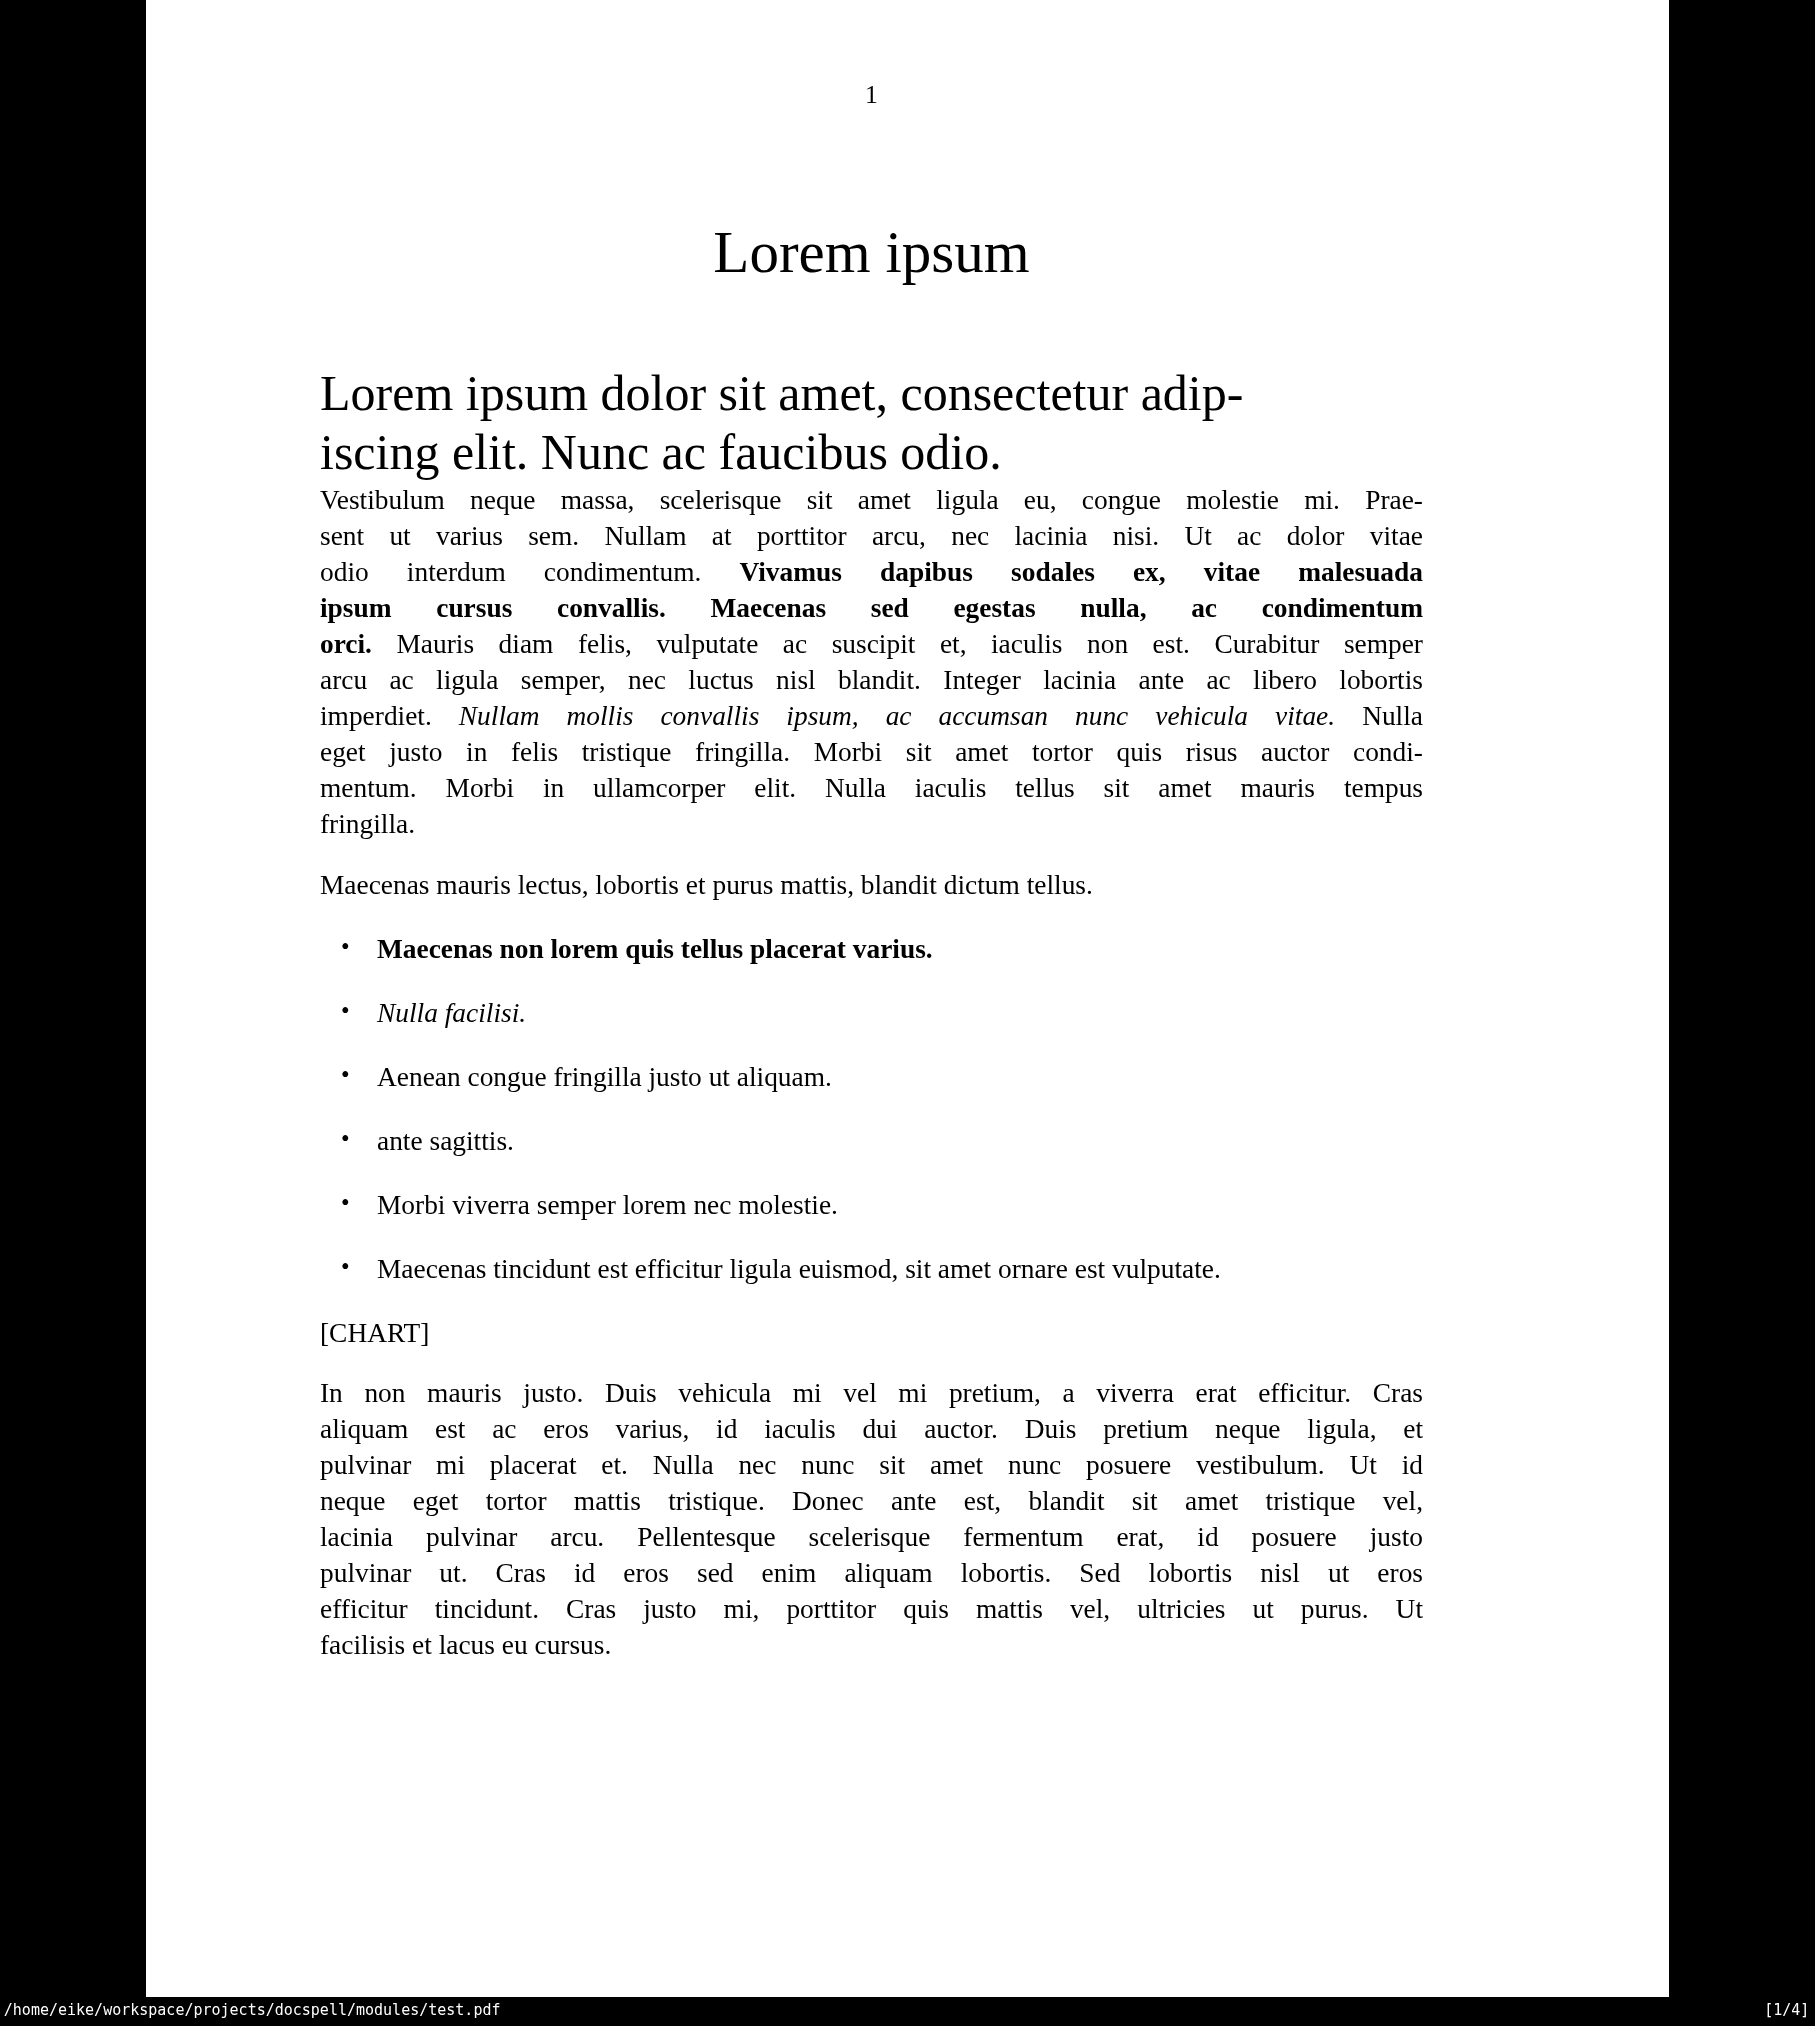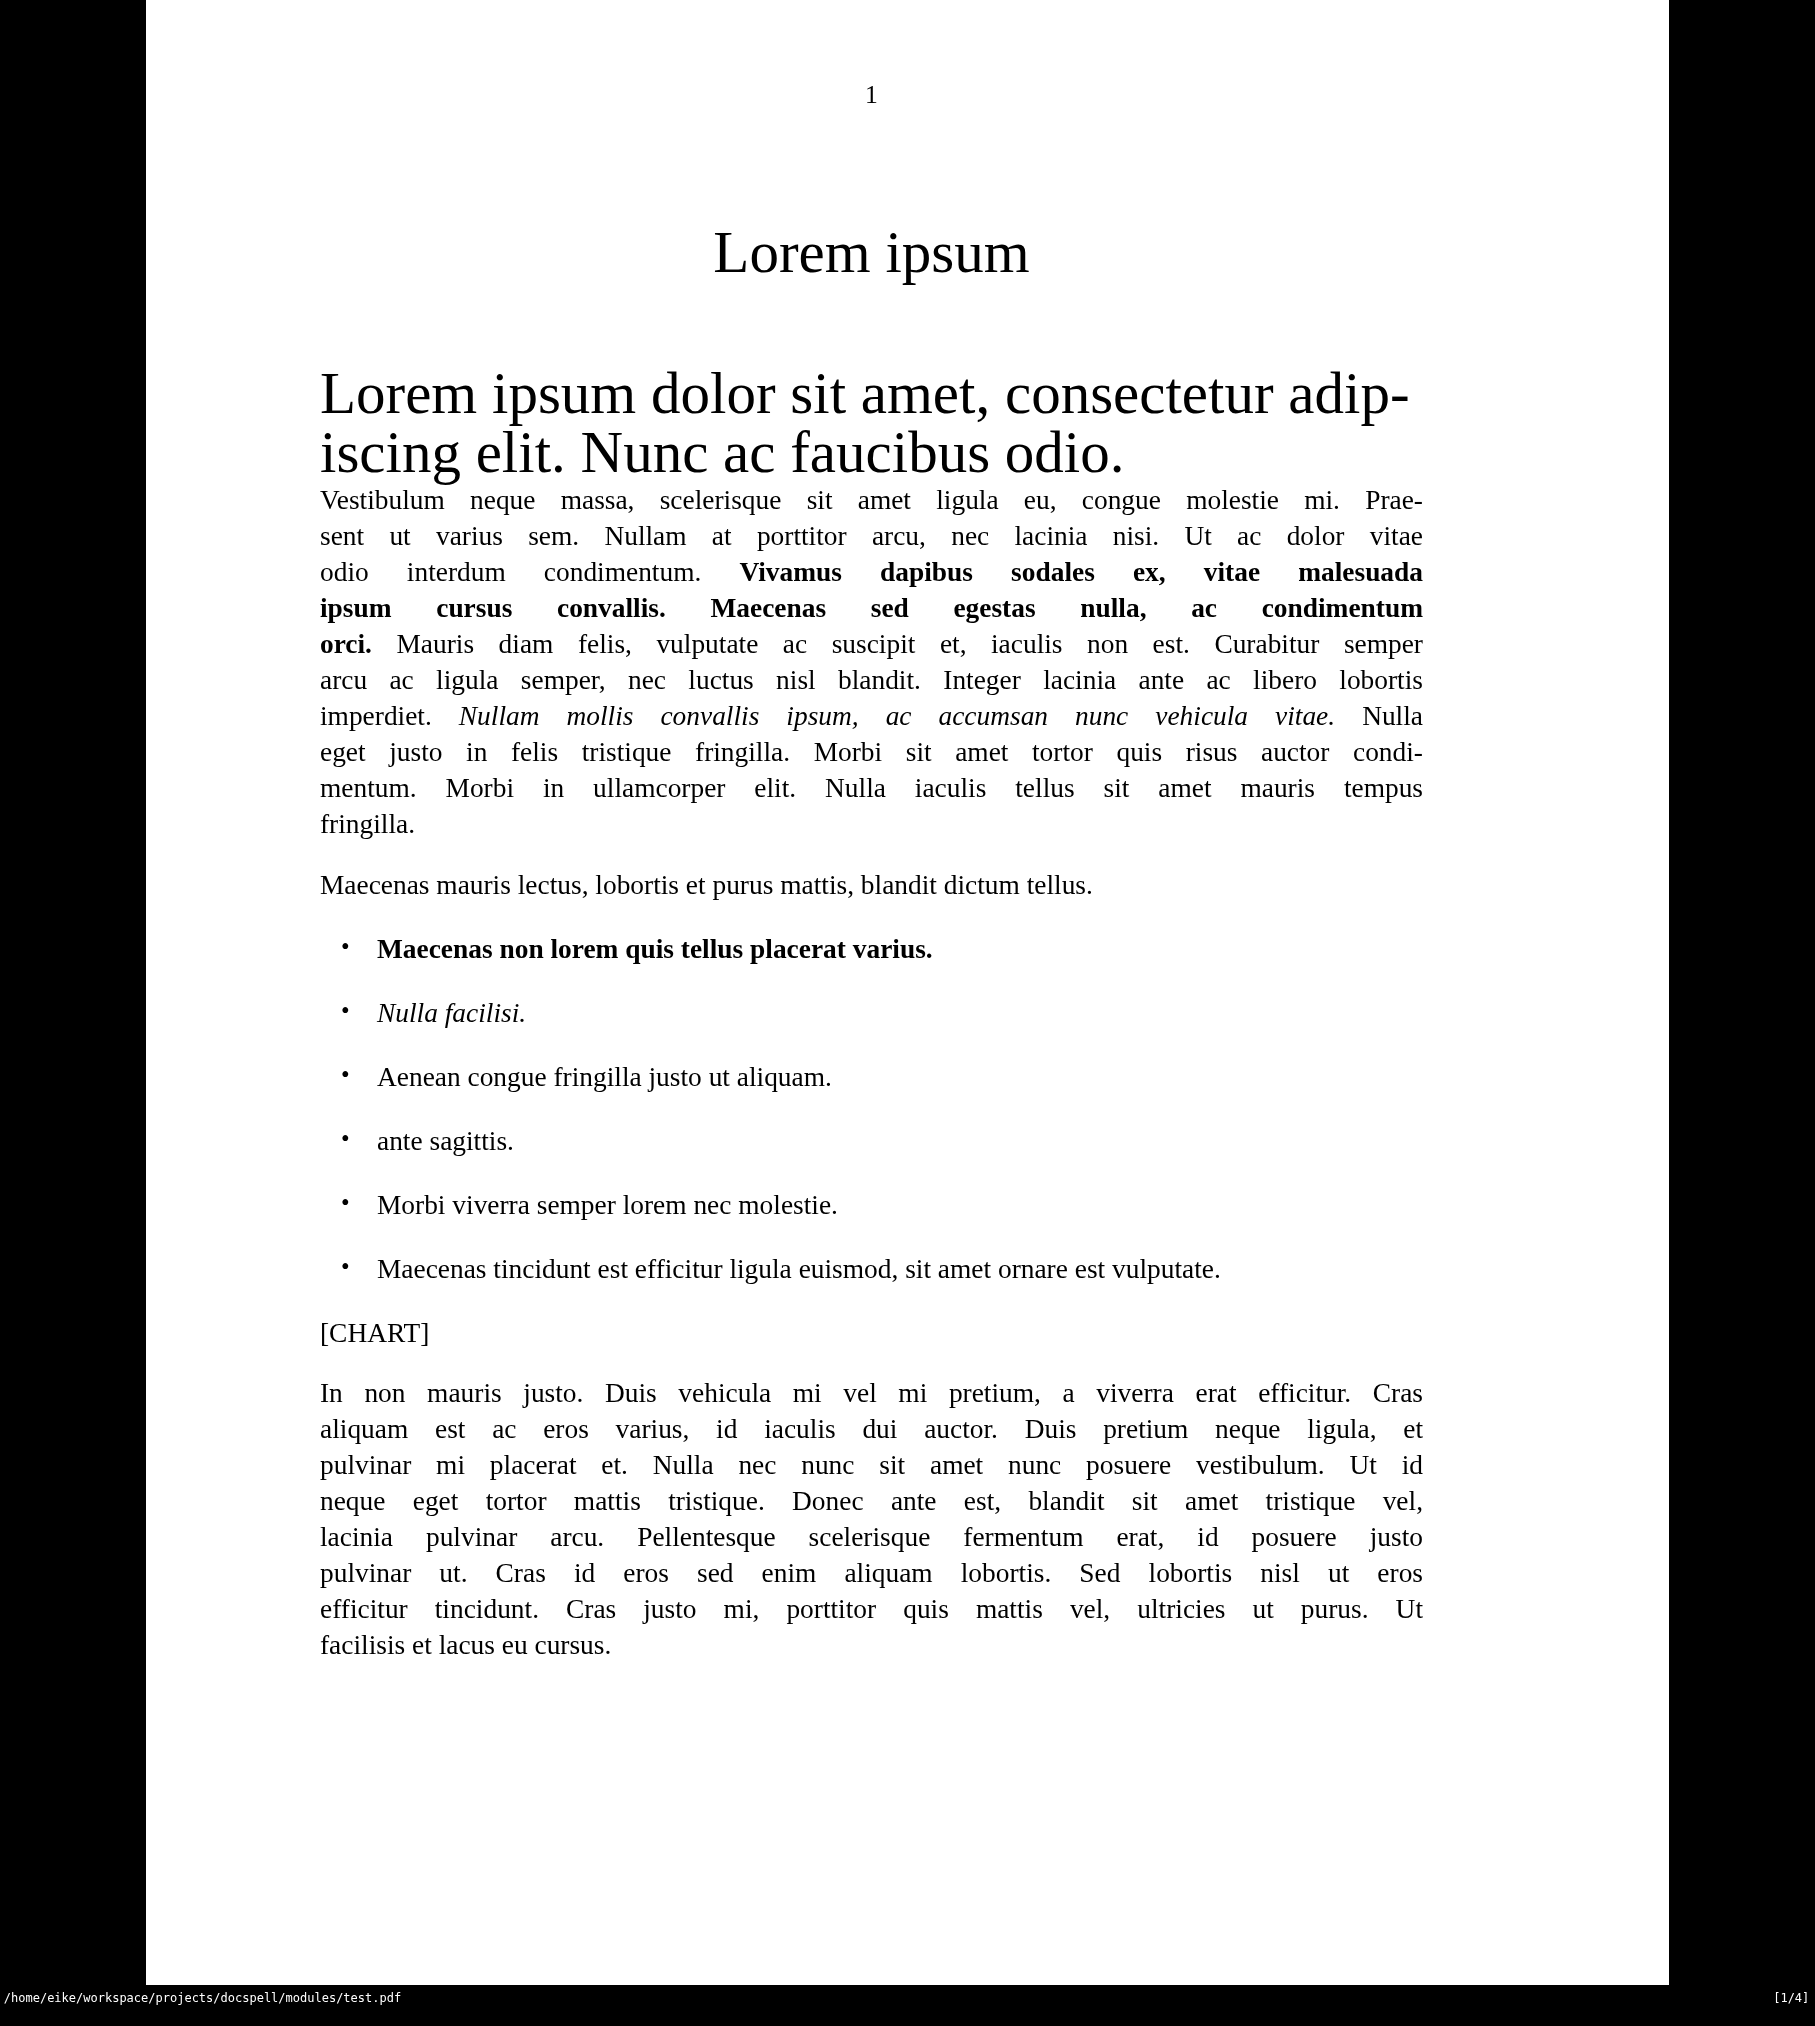--- a/index.html
+++ b/index.html
@@ -34,21 +34,21 @@
   }
   .doc-title {
     margin-top: 112px;
     text-align: center;
     font-size: 59px;
     line-height: 62px;
     font-weight: normal;
   }
   .section-heading {
     margin-top: 81px;
-    font-size: 59px;
+    font-size: 50px;
     line-height: 59px;
     font-weight: normal;
   }
   .body-text { font-size: 27.4px; line-height: 36px; }
   .para-1 { }
   .para-intro { margin-top: 24.6px; }
   .para-final { margin-top: 24.6px; }
   .chart-placeholder { margin-top: 28px; }
   
   .tline { text-align: justify; text-align-last: justify; }
@@ -64,26 +64,26 @@
     margin-top: 28px;
   }
   .bullet-icon {
     position: absolute;
     left: 21px; top: -1.9px;
     font-size: 24.6px;
   }
   
   .statusbar {
     position: absolute;
-    left: 0; bottom: 16px;
+    left: 0; bottom: 4px;
     width: 1815px; height: 24.6px;
     background: #000000;
     color: #ffffff;
     font-family: "DejaVu Sans Mono", monospace;
-    font-size: 12px;
+    font-size: 15px;
     display: flex;
     justify-content: space-between;
     align-items: center;
     padding: 0 5.7px 0 3.8px;
     white-space: nowrap;
   }
 </style>
 </head>
 <body>
 

